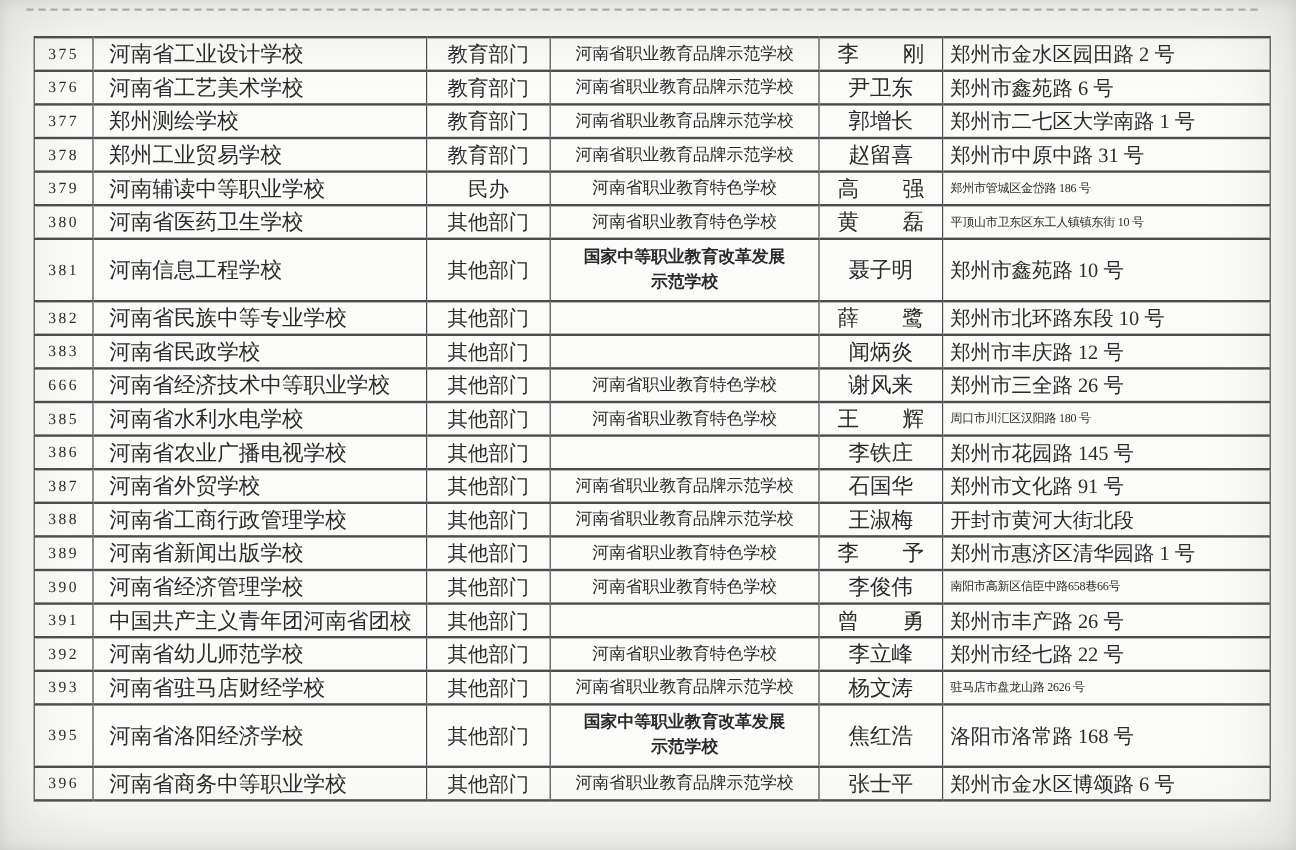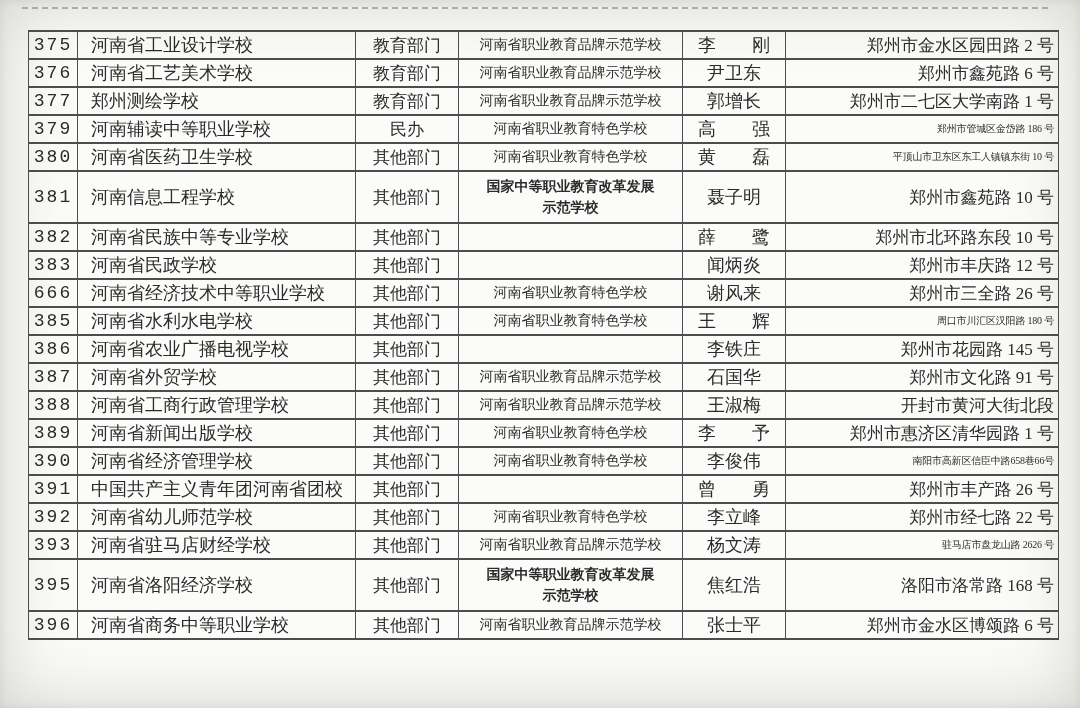--- a/index.html
+++ b/index.html
@@ -33,32 +33,32 @@
     border-top-width:2px;
     border-bottom-width:2px;
     vertical-align:middle;
     text-align:center;
     font-size:17px;
     height:25px;
     padding:1px 4px;
     overflow:hidden;
   }
   .cell-inner { display:block; }
-  td.col-no { letter-spacing:2px; font-size:18px;font-family:Liberation Mono, monospace; }
+  td.col-no { letter-spacing:2px; font-size:13px; }
   td.col-school { text-align:left; padding-left:13px; font-size:18px; }
   td.col-dept { font-size:17px; }
   td.col-desig { font-size:14px; padding:2px 6px; }
   td.col-desig .desig-long {
     max-width:172px;
     margin:2px auto;
     line-height:1.5;
     font-weight:bold;
   }
   td.col-principal { font-size:18px; }
-  td.col-address { text-align:right; padding-left:6px; font-size:17px;margin-left:22px; }
+  td.col-address { text-align:left; padding-left:6px; font-size:17px;margin-left:22px; }
   td.col-address .addr-small { font-size:10px; letter-spacing:-0.2px; }
   .page-footer {
     position:absolute;
     top:705px; left:915px;
     width:150px;
     text-align:center;
     font-size:21px;
     letter-spacing:3px;
     color:#2b2b2b;
   }
@@ -135,20 +135,40 @@
           </td>
           <td class="col-principal">
             <span class="cell-inner">郭增长</span>
           </td>
           <td class="col-address">
             <span class="cell-inner">郑州市二七区大学南路 1 号</span>
           </td>
         </tr>
         <tr>
           <td class="col-no">
+            <span class="cell-inner">378</span>
+          </td>
+          <td class="col-school">
+            <span class="cell-inner">郑州工业贸易学校</span>
+          </td>
+          <td class="col-dept">
+            <span class="cell-inner">教育部门</span>
+          </td>
+          <td class="col-desig">
+            <span class="cell-inner">河南省职业教育品牌示范学校</span>
+          </td>
+          <td class="col-principal">
+            <span class="cell-inner">赵留喜</span>
+          </td>
+          <td class="col-address">
+            <span class="cell-inner">郑州市中原中路 31 号</span>
+          </td>
+        </tr>
+        <tr>
+          <td class="col-no">
             <span class="cell-inner">379</span>
           </td>
           <td class="col-school">
             <span class="cell-inner">河南辅读中等职业学校</span>
           </td>
           <td class="col-dept">
             <span class="cell-inner">民办</span>
           </td>
           <td class="col-desig">
             <span class="cell-inner">河南省职业教育特色学校</span>

